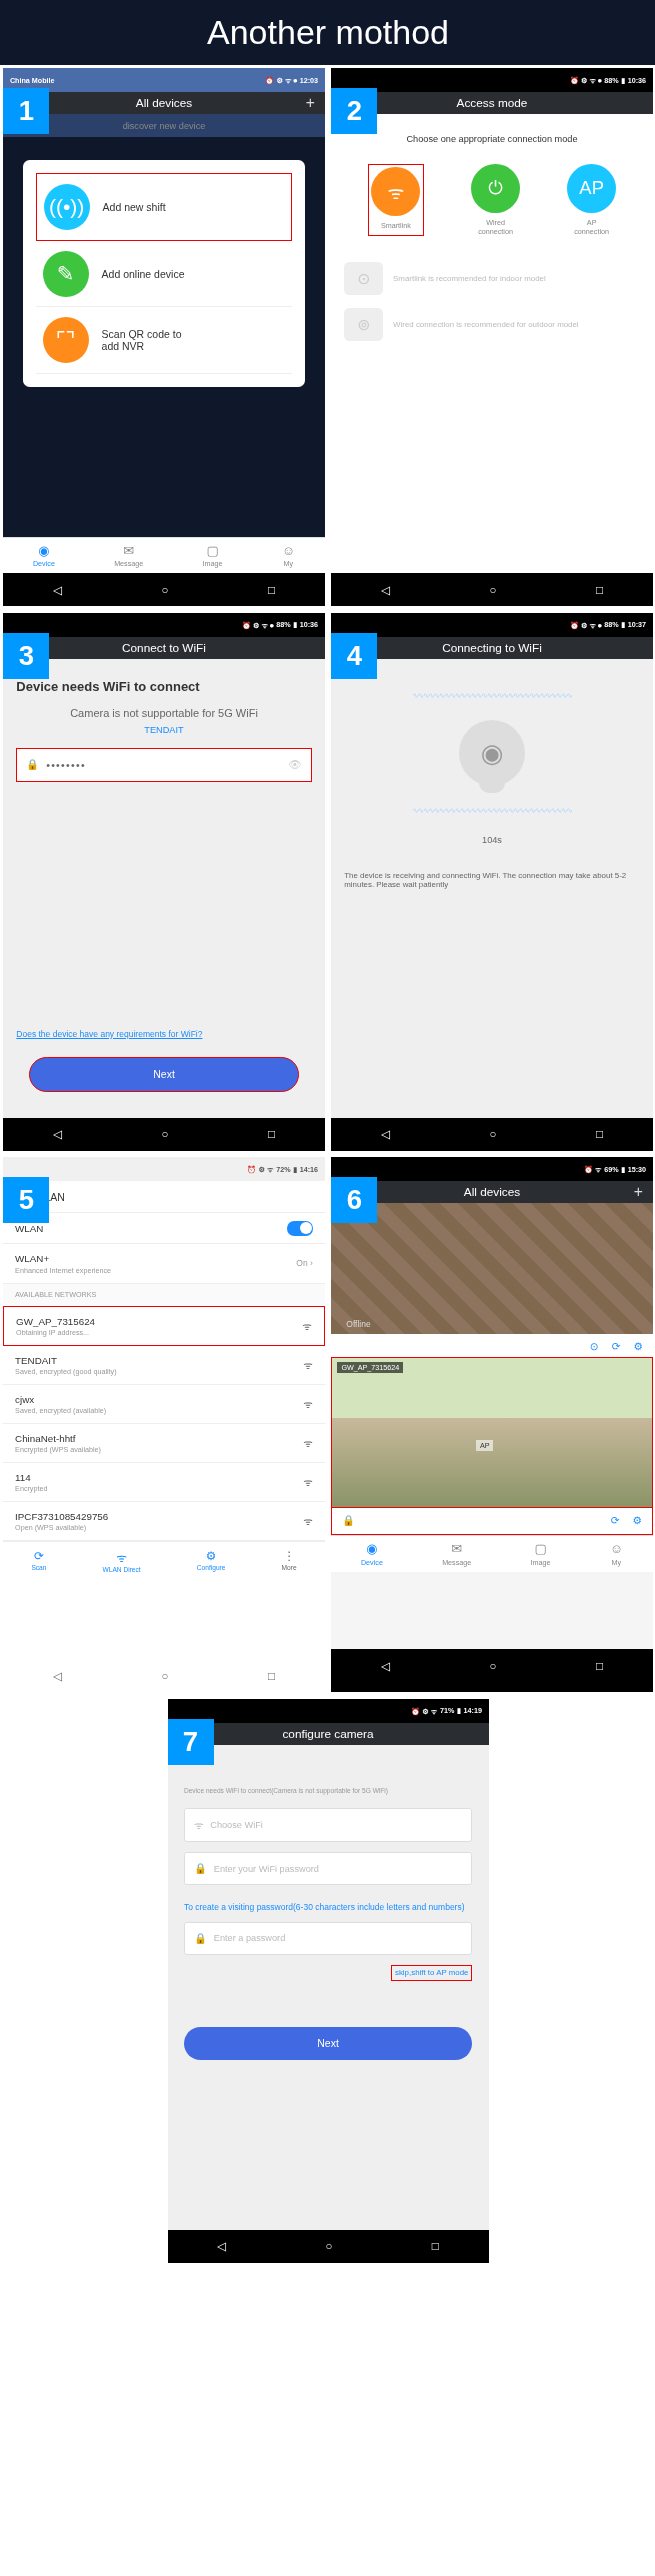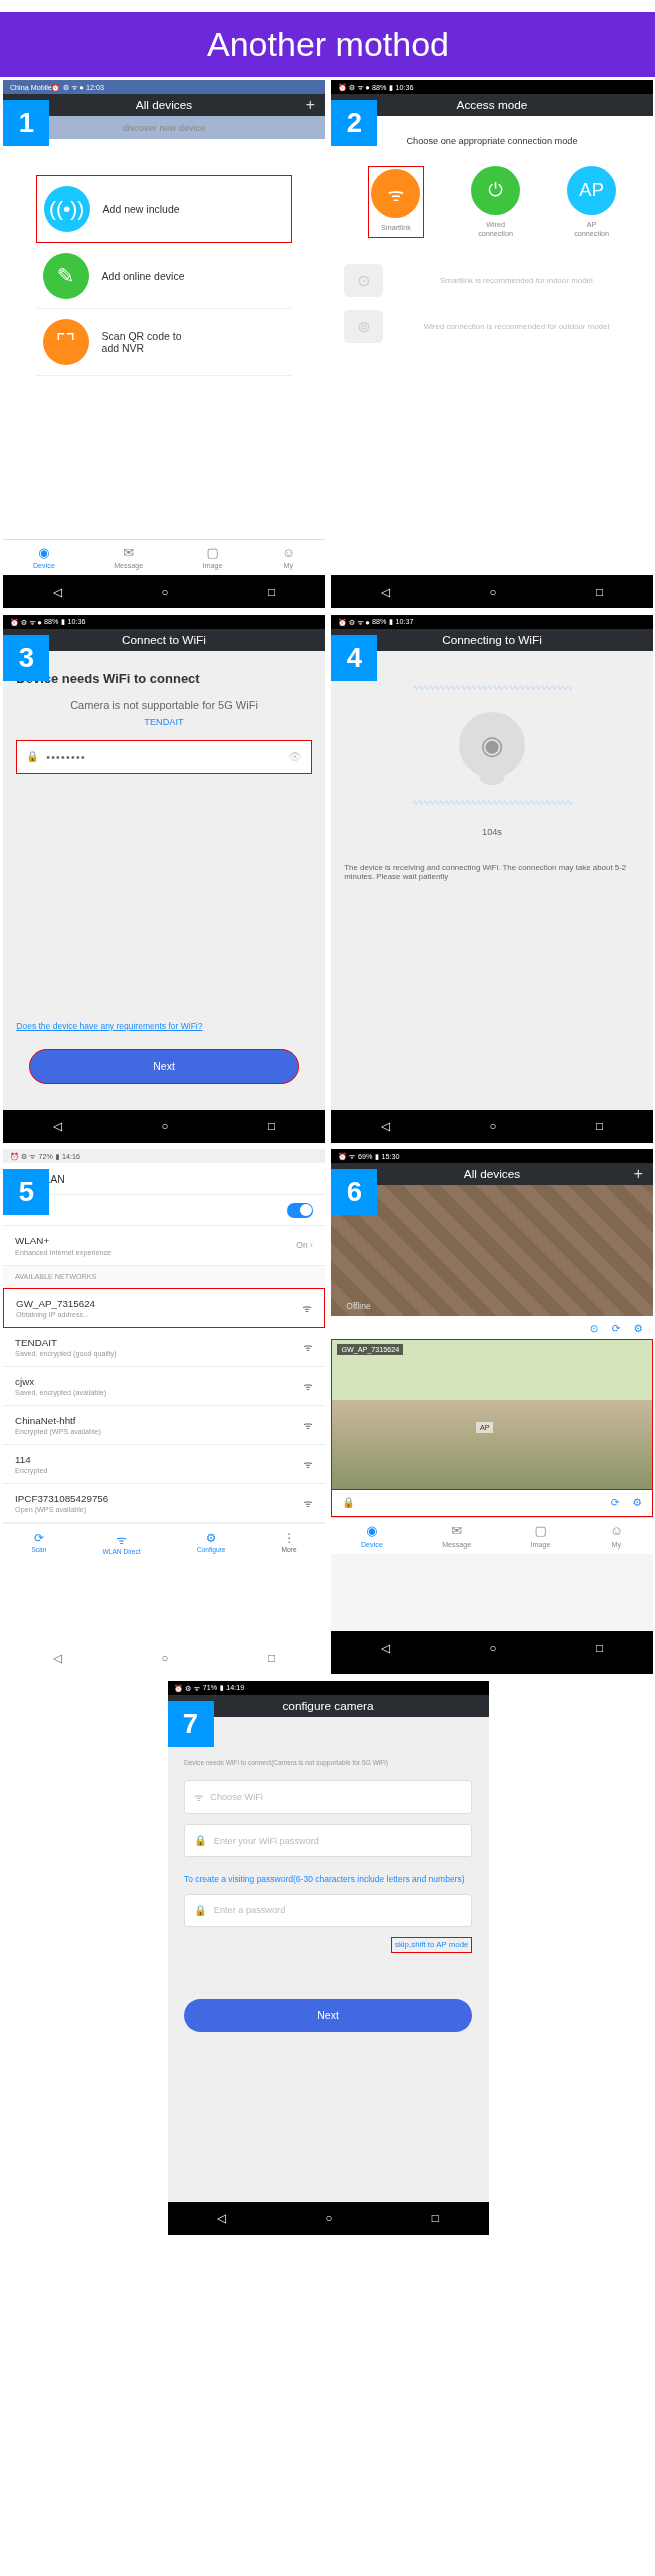--- a/index.html
+++ b/index.html
@@ -1,34 +1,34 @@
 <!DOCTYPE html>
 <html style="font-size:10.5px"><head>
 <meta charset="utf-8">
 <style>
   * { margin: 0; padding: 0; box-sizing: border-box; font-family: Arial, sans-serif; }
   body { background: #fff; width: 656px; }
-  .header-title { background: #6d28d9; color: #fff; text-align: center; font-size: 34px; padding: 13px 0; font-weight: 300; margin-top: 12px; }
+  .header-title { background: #0f172a; color: #fff; text-align: center; font-size: 34px; padding: 13px 0; font-weight: 300; }
   .row { display: flex; gap: 6.6px; padding: 3.3px; }
   .phone { flex: 1; background: #000; position: relative; }
   .step-badge { position: absolute; top: 19.7px; left: 0; background: #0099ff; color: #fff; font-size: 27.5px; font-weight: bold; width: 46px; height: 46px; display: flex; align-items: center; justify-content: center; z-index: 10; }
-  .status-bar { background: #000; color: #fff; font-size: 8.5px; padding: 2.6px 6.6px; display: flex; align-items: center; height: 14px; }
+  .status-bar { background: #000; color: #fff; font-size: 8.5px; padding: 2.6px 6.6px; display: flex; justify-content: space-between; align-items: center; height: 24px; font-weight: bold; }
   .status-bar.blue { background: #4a6ca8; }
   .status-bar.light { background: #f0f0f0; color: #555; }
   .status-left { font-size: 7.2px; }
   .status-right { display: flex; gap: 2.6px; align-items: center; font-size: 7.2px; }
   .nav-bar { background: #000; display: flex; justify-content: space-around; align-items: center; height: 33px; }
   .nav-icon { color: #fff; font-size: 11.8px; }
   .app-header { background: #2a2e33; color: #fff; padding: 4px; display: flex; align-items: center; justify-content: center; position: relative; font-size: 11.8px; }
   .app-header.dark { background: #2a2e33; }
   .back-arrow { position: absolute; left: 9.8px; color: #fff; font-size: 13px; }
   .plus-icon { position: absolute; right: 9.8px; color: #ddd; font-size: 15.7px; }
   
   
-  .s1-body { background: #ffffff; height: 459px; position: relative; }
+  .s1-body { background: #0f172a; height: 459px; position: relative; }
   .discover-bar { background: rgba(74,108,168,0.5); color: #888; text-align: center; padding: 6.6px; font-size: 9.2px; }
   .s1-modal { position: absolute; top: 46px; left: 19.7px; right: 19.7px; background: #fff; border-radius: 6.6px; padding: 13px; }
   .s1-item { display: flex; align-items: center; gap: 13px; padding: 9.8px 6.6px; border-bottom: 0.7px solid #eee; }
   .s1-item.highlight { border: 1.3px solid #e00; }
   .s1-circle { width: 46px; height: 46px; border-radius: 50%; display: flex; align-items: center; justify-content: center; font-size: 21px; color: #fff; }
   .s1-circle.cyan { background: #1ac6ff; }
   .s1-circle.green { background: #3ec43e; }
   .s1-circle.orange { background: #ff8c1a; }
   .s1-text { font-size: 10.5px; color: #333; }
   .s1-tabbar { position: absolute; bottom: 0; left: 0; right: 0; background: #fff; display: flex; justify-content: space-around; padding: 5.2px 0; border-top: 0.7px solid #ddd; }
@@ -41,21 +41,21 @@
   .s2-title { text-align: center; font-size: 9.2px; color: #333; margin-bottom: 19.7px; }
   .s2-modes { display: flex; justify-content: space-around; margin-bottom: 26px; }
   .s2-mode { text-align: center; font-size: 7.2px; color: #888; }
   .s2-mode-circle { width: 49px; height: 49px; border-radius: 50%; display: flex; align-items: center; justify-content: center; font-size: 18.4px; color: #fff; margin-bottom: 5.2px; }
   .s2-mode.highlight { border: 1.3px solid #e00; padding: 2.6px; }
   .s2-mode-circle.orange { background: #ff8c1a; }
   .s2-mode-circle.green { background: #3ec43e; }
   .s2-mode-circle.cyan { background: #1ac6ff; }
   .s2-info { display: flex; gap: 9.8px; align-items: center; margin: 13px 0; }
   .s2-info-img { width: 39px; height: 33px; background: #eee; border-radius: 5.2px; display: flex; align-items: center; justify-content: center; color: #ccc; font-size: 15.7px; }
-  .s2-info-text { font-size: 7.9px; color: #bbb; flex: 1; text-align: center; }
+  .s2-info-text { font-size: 7.9px; color: #bbb; flex: 1; }
   
   
   .s3-body { background: #efefef; height: 459px; padding: 19.7px 13px; position: relative; }
   .s3-title { font-size: 13px; font-weight: bold; color: #333; margin-bottom: 13px; }
   .s3-sub { text-align: center; font-size: 11px; color: #666; margin-bottom: 6.6px; }
   .s3-wifi { text-align: center; font-size: 9.2px; color: #1a8cff; margin-bottom: 13px; }
   .s3-input { background: #fff; border: 1.3px solid #e00; padding: 9.2px; display: flex; align-items: center; gap: 6.6px; margin-bottom: 19.7px; }
   .s3-lock { color: #aaa; font-size: 10.5px; }
   .s3-pass { flex: 1; color: #666; letter-spacing: 1.3px; }
   .s3-eye { color: #ccc; font-size: 10.5px; }
@@ -134,21 +134,21 @@
     <div class="app-header dark">
       <span class="back-arrow">‹</span>
       <span>All devices</span>
       <span class="plus-icon">+</span>
     </div>
     <div class="s1-body">
       <div class="discover-bar">discover new device</div>
       <div class="s1-modal">
         <div class="s1-item highlight">
           <div class="s1-circle cyan">((•))</div>
-          <div class="s1-text">Add new include</div>
+          <div class="s1-text">Add new shift</div>
         </div>
         <div class="s1-item">
           <div class="s1-circle green">✎</div>
           <div class="s1-text">Add online device</div>
         </div>
         <div class="s1-item">
           <div class="s1-circle orange">⌜⌝</div>
           <div class="s1-text"><span>Scan QR code to</span><br><span>add NVR</span></div>
         </div>
       </div>

